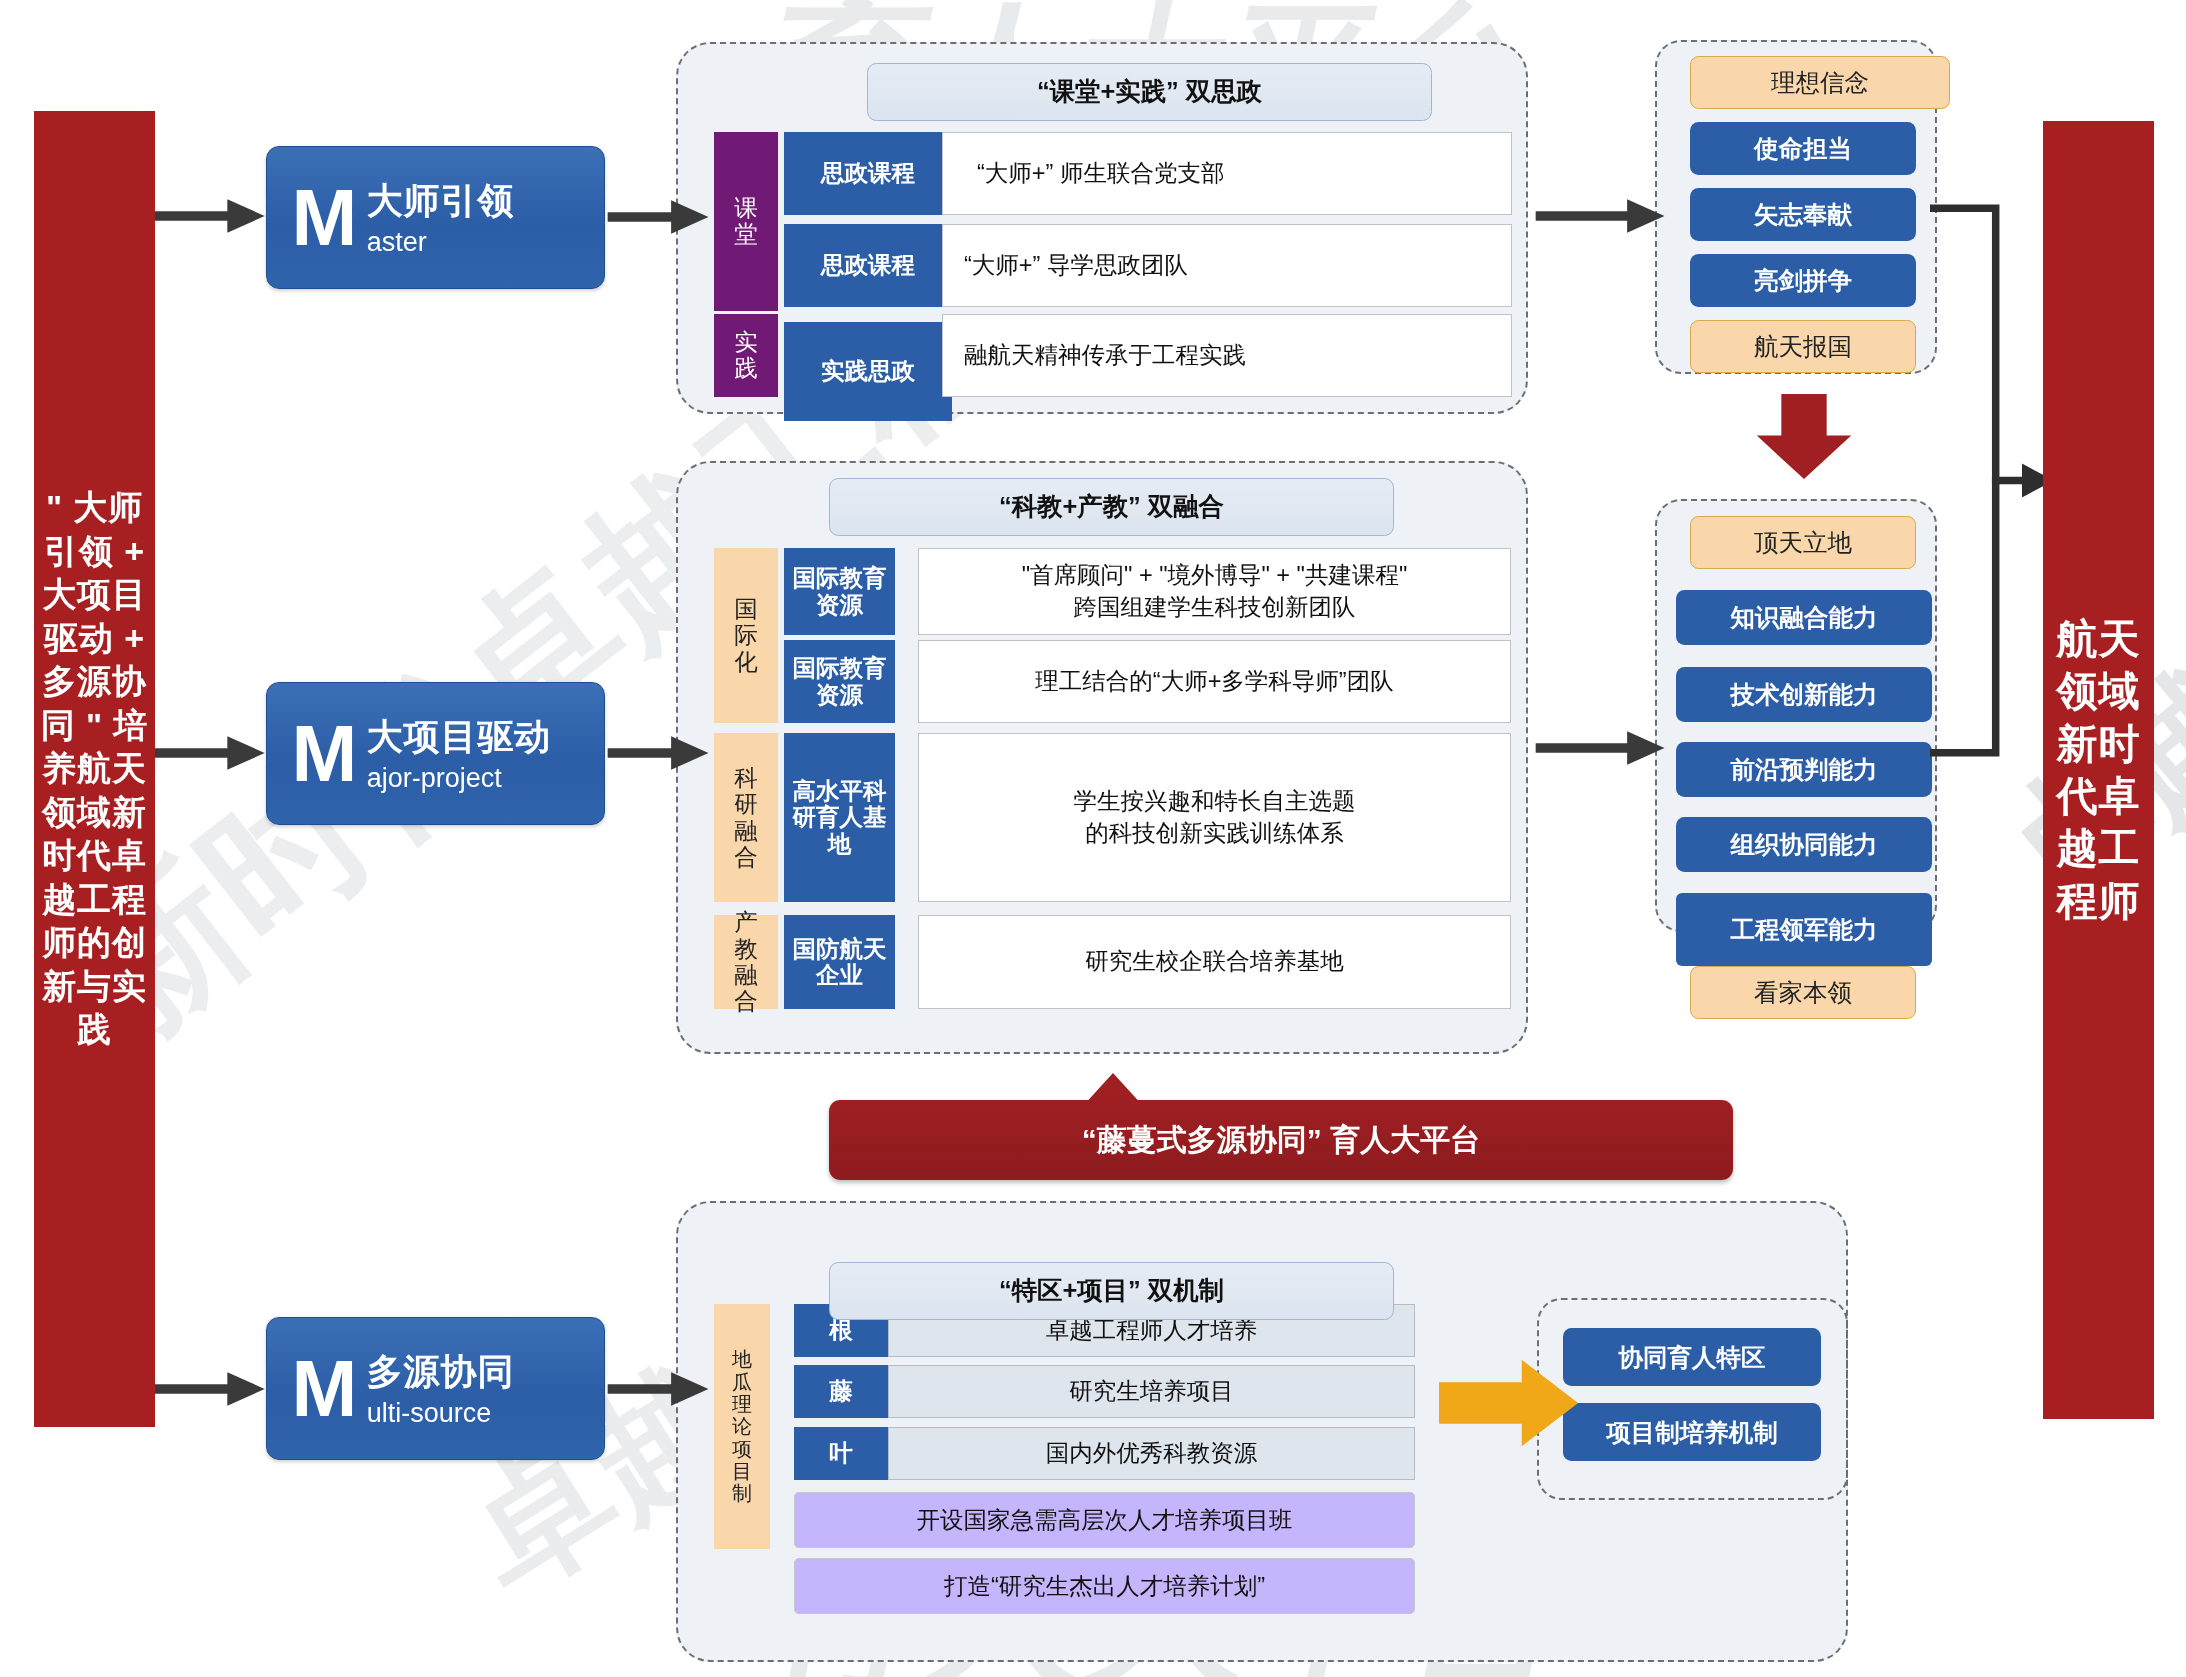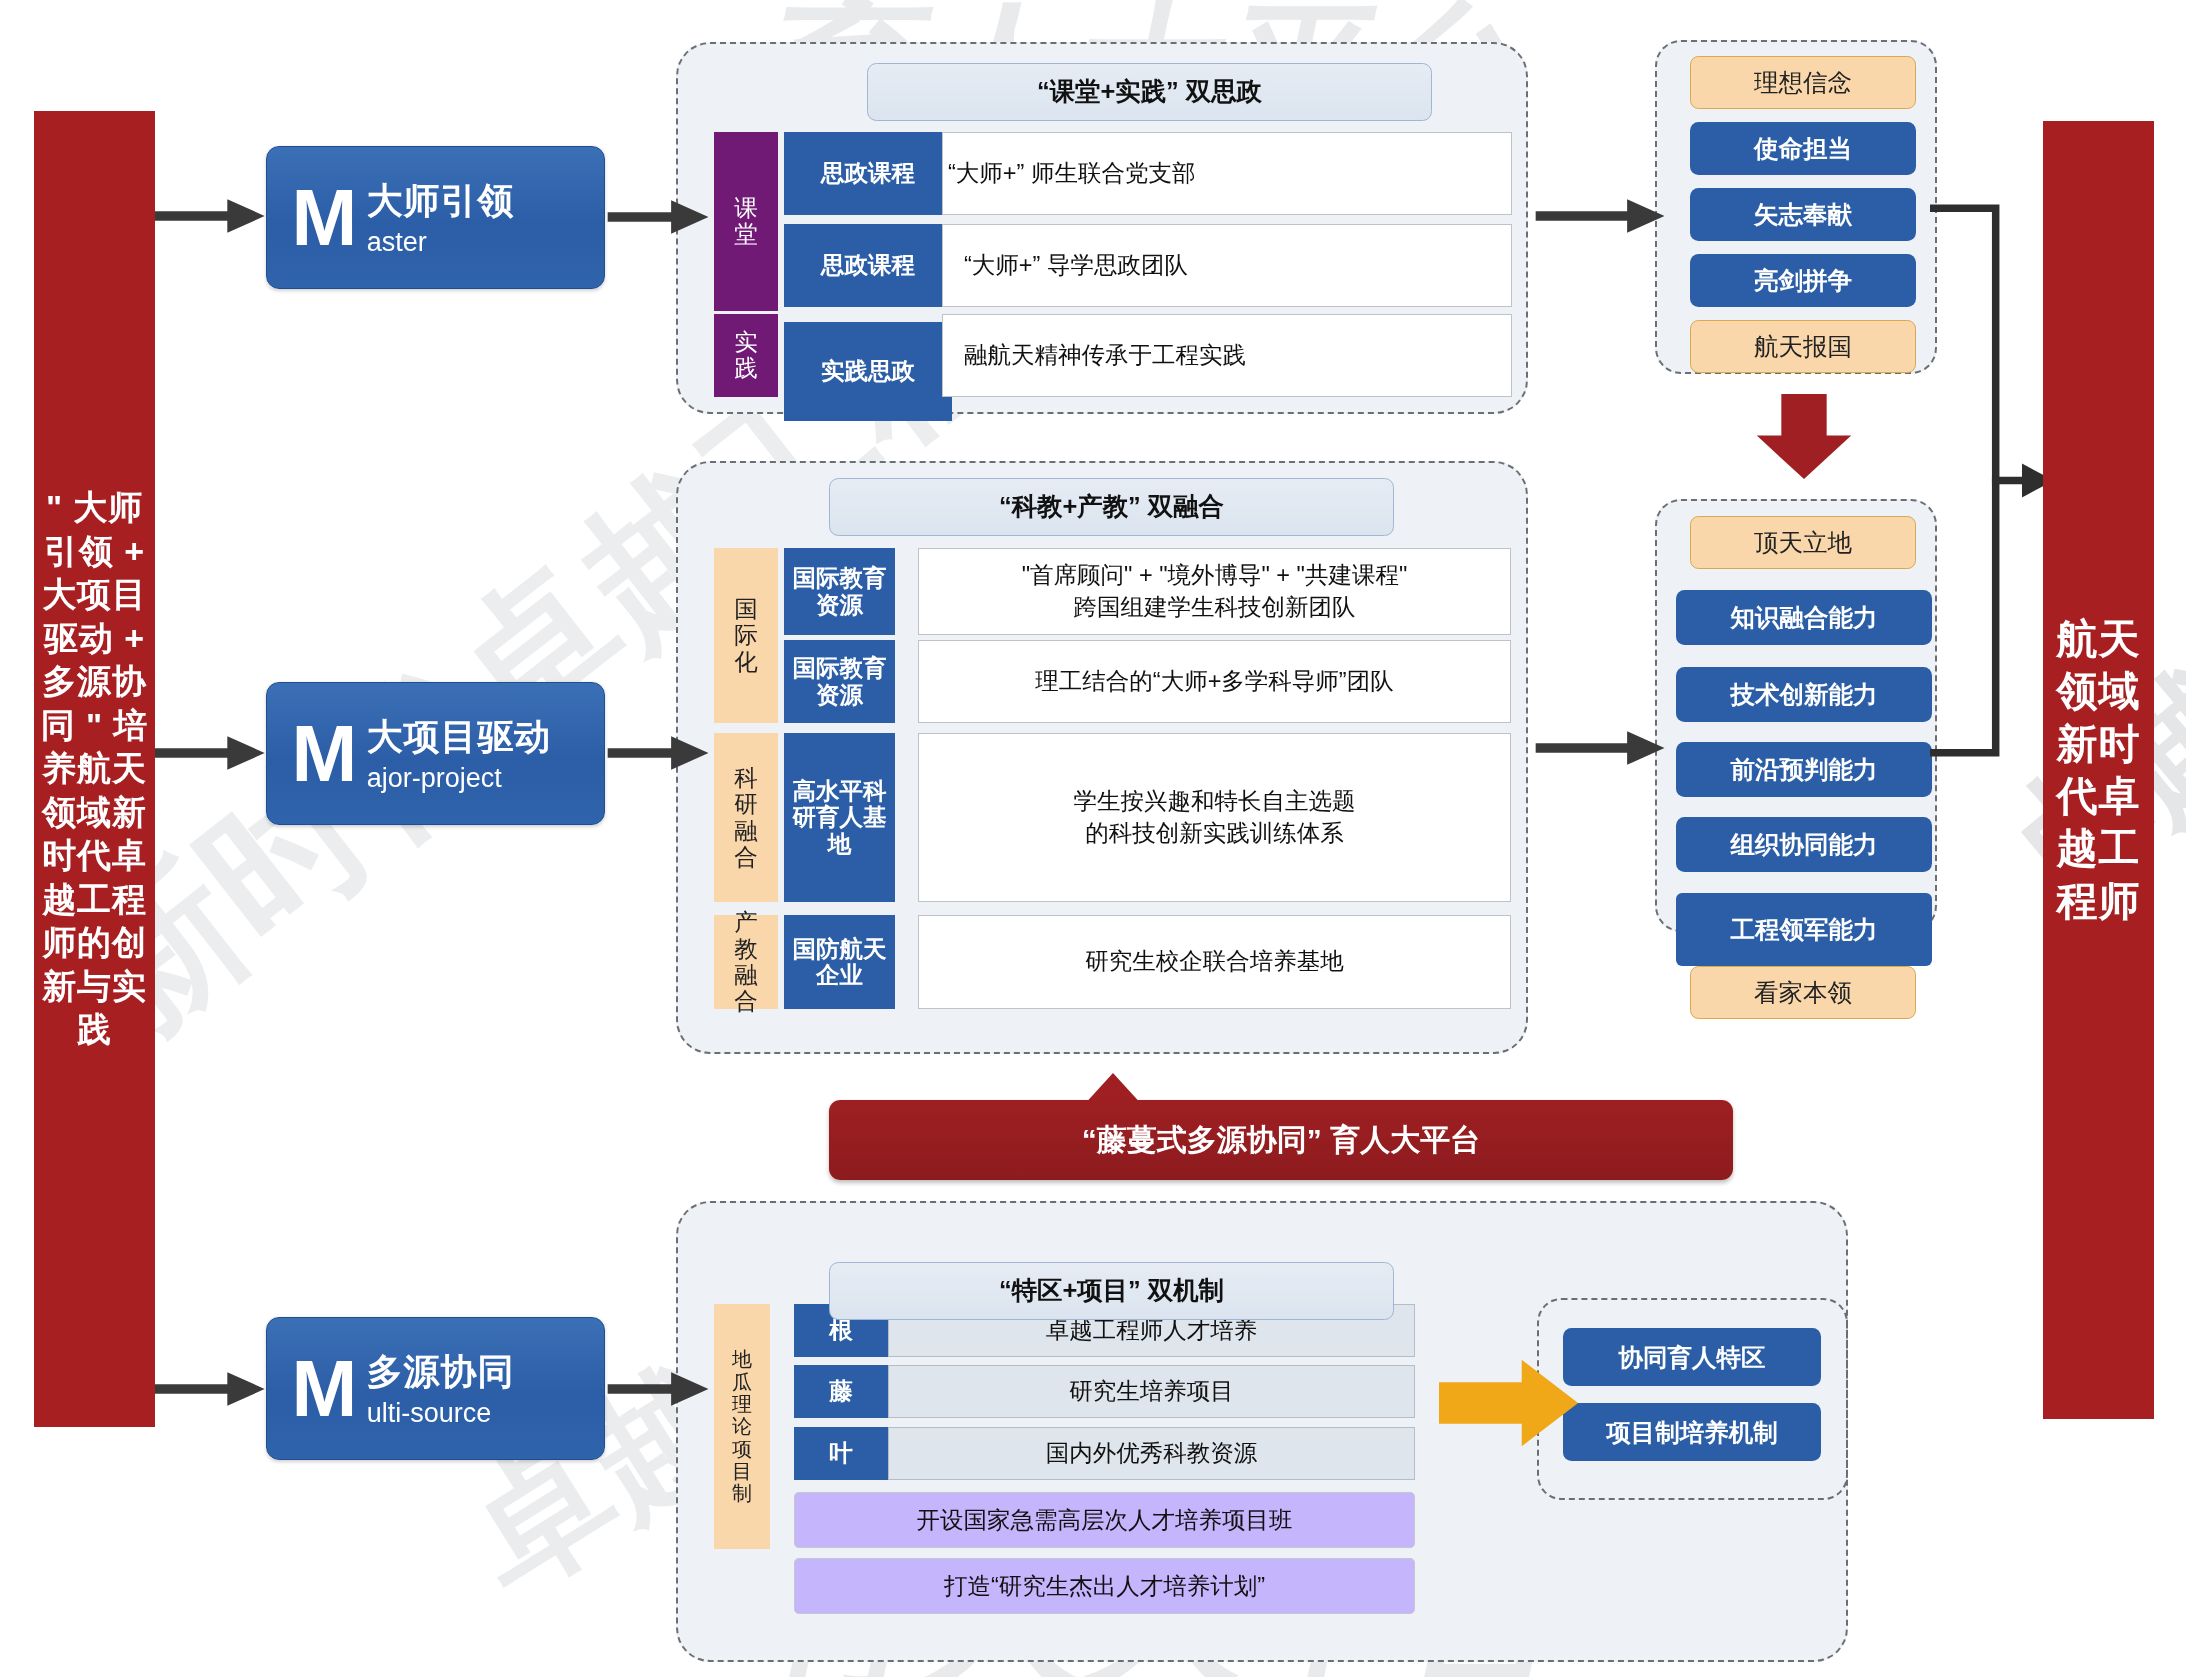--- a/index.html
+++ b/index.html
@@ -205,21 +205,21 @@
     <polygon points="68,12 108,30 68,48" fill="#3a3a3a"></polygon>
   </svg>
 
   <div class="panel" style="left:676px; top:42px; width:852px; height:372px;"></div>
   <div class="panel-title" style="left:867px; top:63px; width:565px; height:58px;">“课堂+实践” 双思政</div>
 
   <div class="cell cat-dark" style="left:714px; top:132px; width:64px; height:179px;">
     <span>课堂</span>
   </div>
   <div class="cell tag-blue" style="left:784px; top:132px; width:168px; height:83px;">思政课程</div>
-  <div class="cell white-cell" style="left:942px; top:132px; width:570px; height:83px; justify-content:flex-start; padding-left:5px; text-align:left;">“大师+” 师生联合党支部</div>
+  <div class="cell white-cell" style="left:942px; top:132px; width:570px; height:83px; justify-content:flex-start; padding-left:34px; text-align:left;">“大师+” 师生联合党支部</div>
 
   <div class="cell tag-blue" style="left:784px; top:224px; width:168px; height:83px;">思政课程</div>
   <div class="cell white-cell" style="left:942px; top:224px; width:570px; height:83px; justify-content:flex-start; padding-left:21px; text-align:left;">“大师+” 导学思政团队</div>
 
   <div class="cell cat-dark" style="left:714px; top:314px; width:64px; height:83px;">
     <span>实践</span>
   </div>
   <div class="cell tag-blue" style="left:784px; top:314px; width:168px; height:99px;margin-top:8px;">实践思政</div>
   <div class="cell white-cell" style="left:942px; top:314px; width:570px; height:83px; justify-content:flex-start; padding-left:21px; text-align:left;">融航天精神传承于工程实践</div>
 
@@ -285,21 +285,21 @@
 
   <svg class="arrow-dark" style="left:1439px; top:1356px;" width="141" height="94" viewBox="0 0 150 100">
     <polygon points="0,28 88,28 88,4 148,50 88,96 88,72 0,72" fill="#f0a818"></polygon>
   </svg>
 
   <div class="panel" style="left:1537px; top:1298px; width:311px; height:202px; border-radius:24.5px; background:transparent;"></div>
   <div class="pill pill-blue" style="left:1563px; top:1328px; width:258px; height:58px;">协同育人特区</div>
   <div class="pill pill-blue" style="left:1563px; top:1403px; width:258px; height:58px;">项目制培养机制</div>
 
   <div class="panel" style="left:1655px; top:40px; width:282px; height:334px; border-radius:26px;"></div>
-  <div class="pill pill-peach" style="left:1690px; top:56px; width:226px; height:53px;">理想信念</div>
+  <div class="pill pill-peach" style="left:1690px; top:56px; width:260px; height:53px;">理想信念</div>
   <div class="pill pill-blue" style="left:1690px; top:122px; width:226px; height:53px;">使命担当</div>
   <div class="pill pill-blue" style="left:1690px; top:188px; width:226px; height:53px;">矢志奉献</div>
   <div class="pill pill-blue" style="left:1690px; top:254px; width:226px; height:53px;">亮剑拼争</div>
   <div class="pill pill-peach" style="left:1690px; top:320px; width:226px; height:53px;">航天报国</div>
 
   <svg class="arrow-dark" style="left:1753px; top:394px;" width="102" height="87" viewBox="0 0 108 92">
     <polygon points="30,0 78,0 78,44 104,44 54,90 4,44 30,44" fill="#a01f22"></polygon>
   </svg>
 
   <div class="panel" style="left:1655px; top:499px; width:282px; height:433px; border-radius:26px;"></div>

